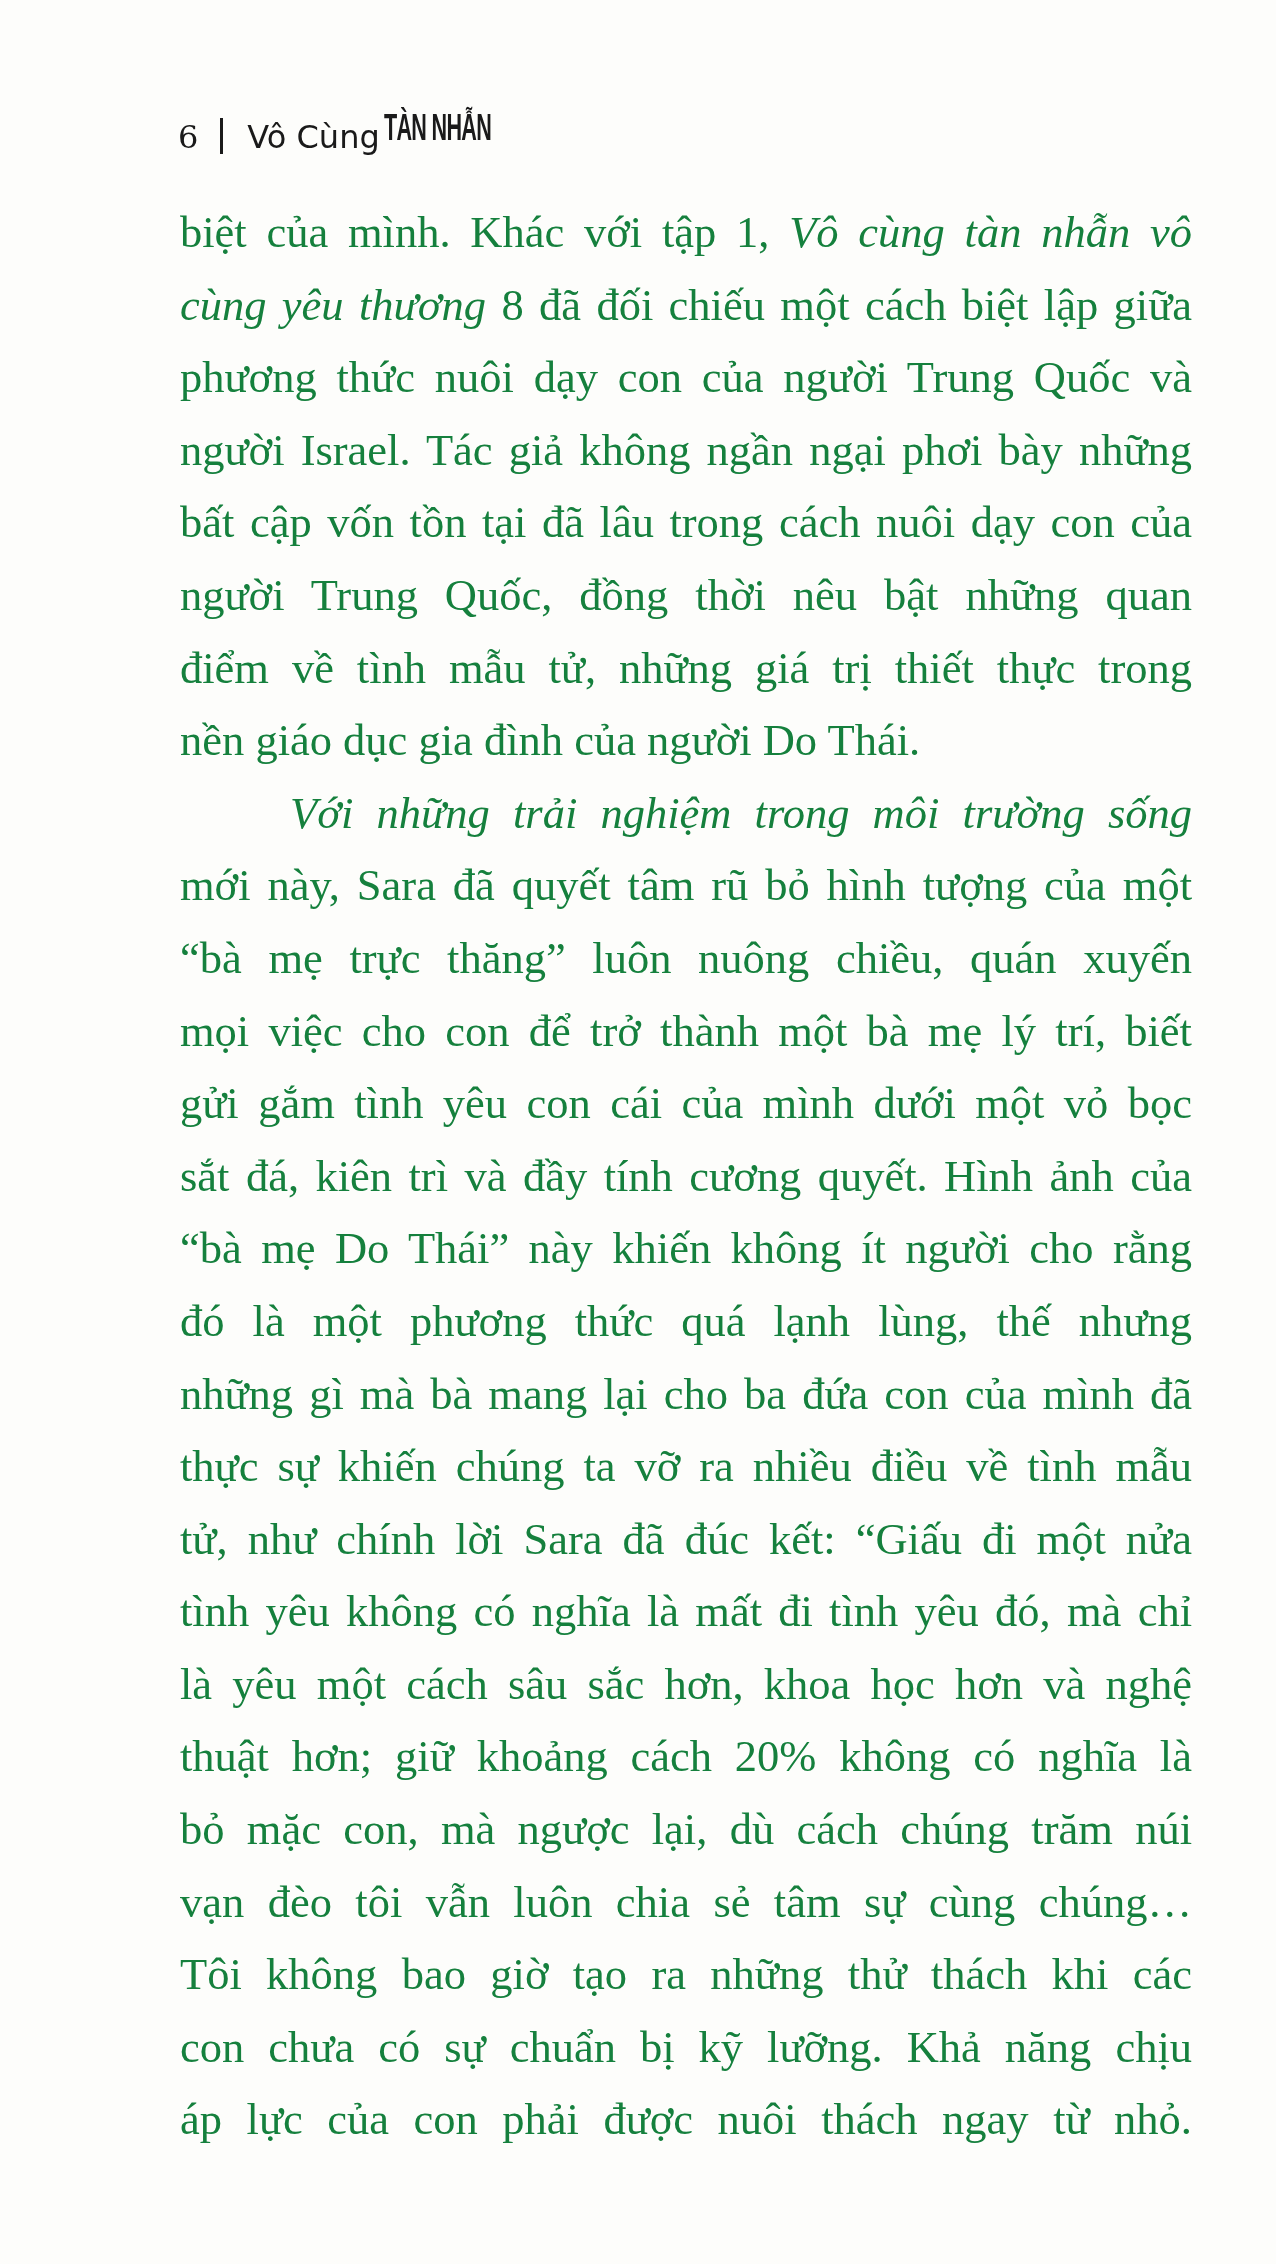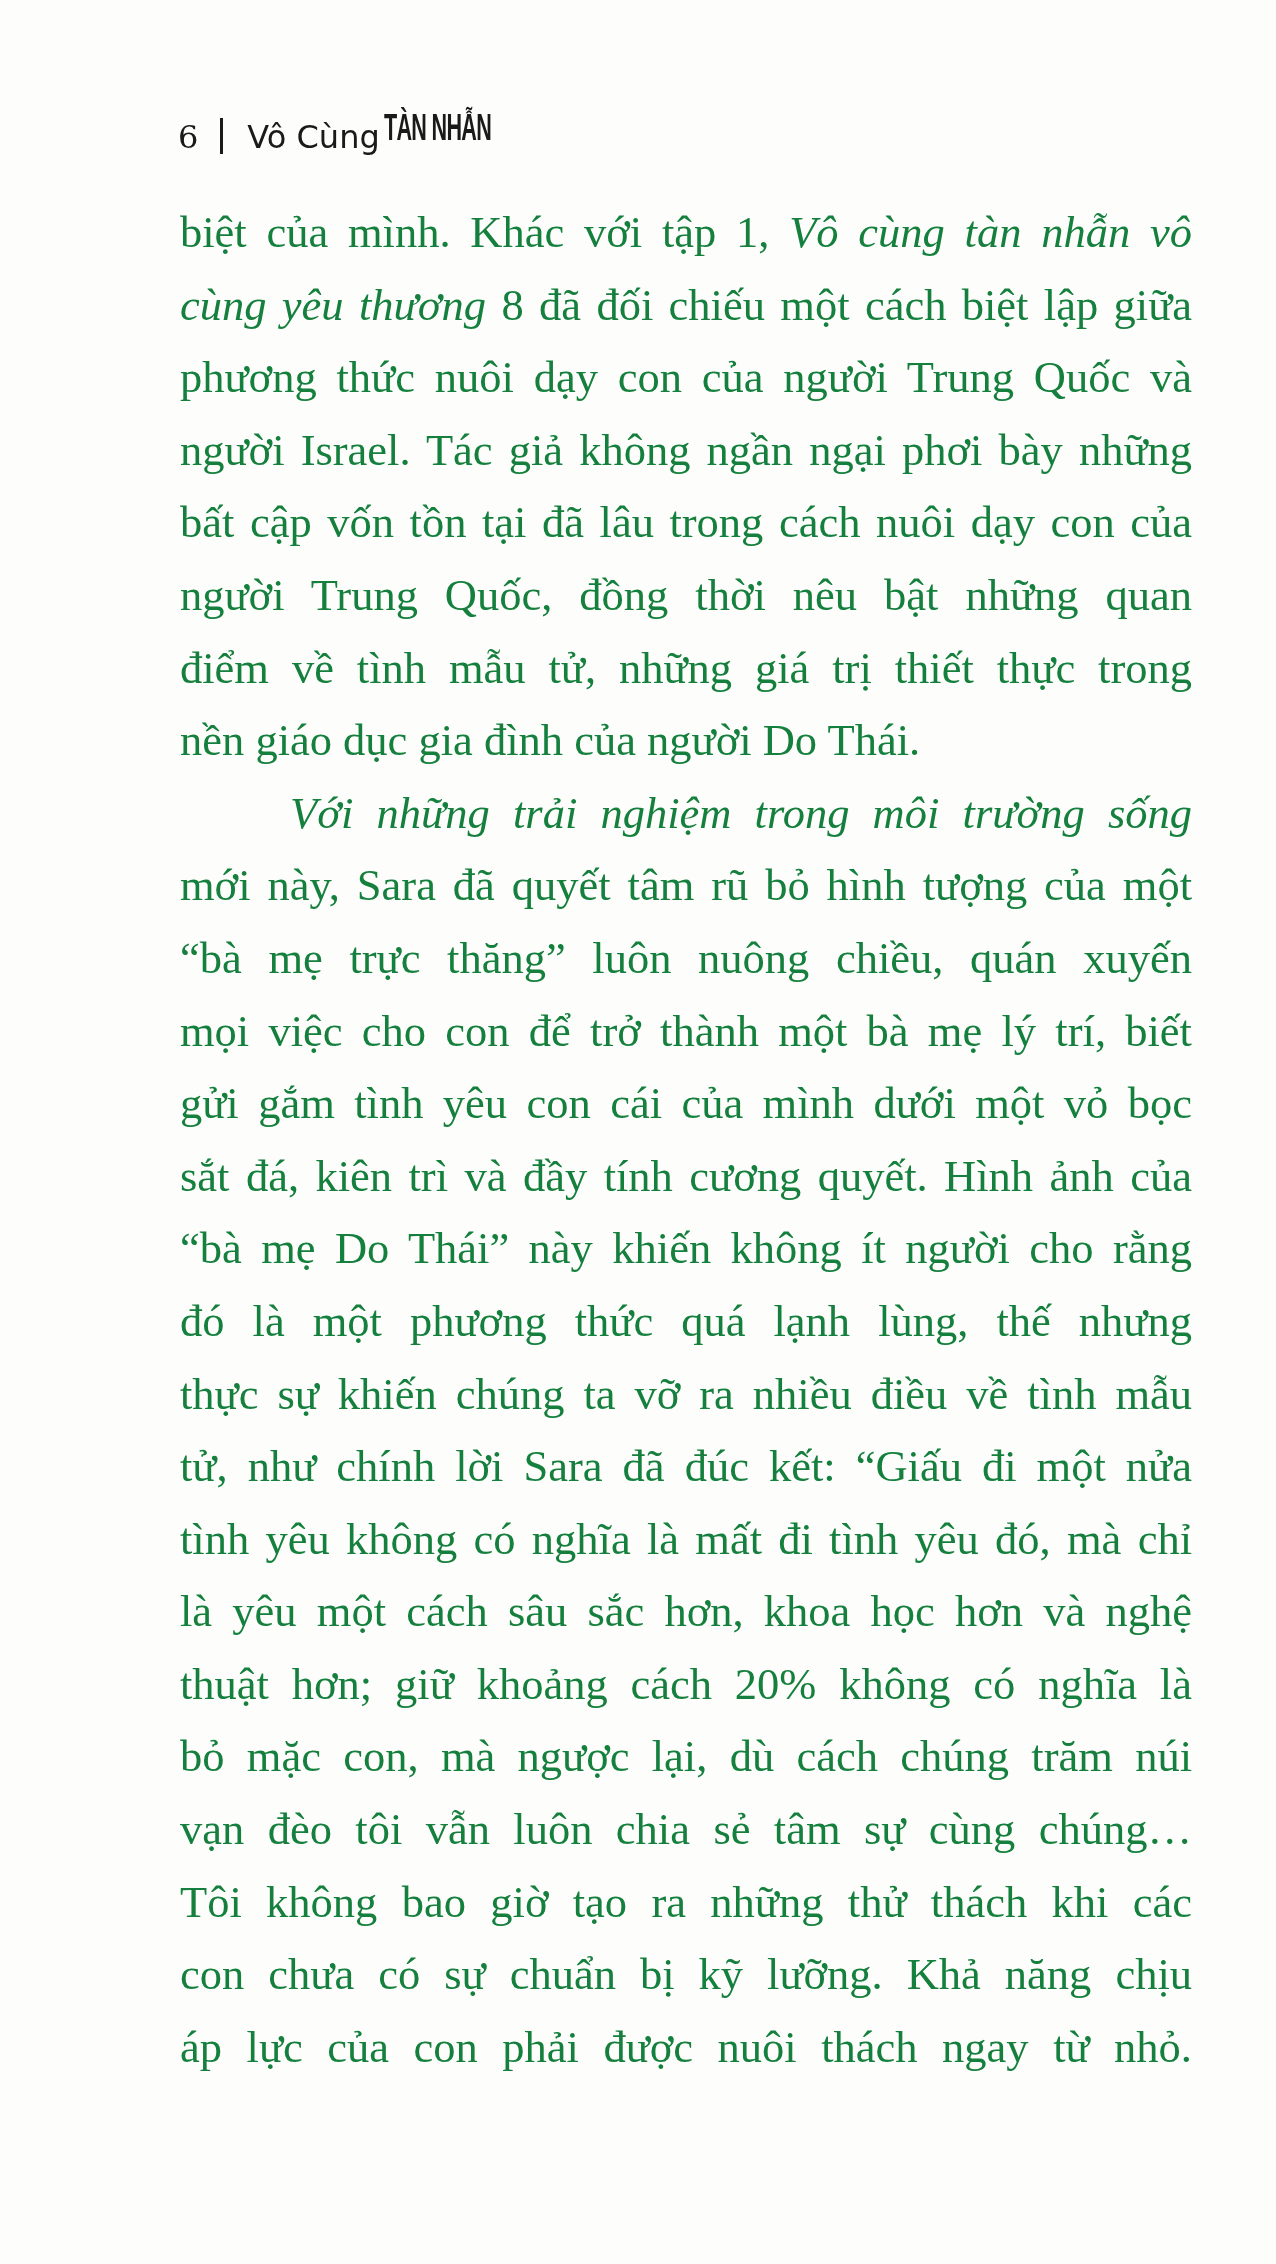--- a/index.html
+++ b/index.html
@@ -117,20 +117,21 @@
 
     <div class="paragraph">
       <span class="line indent">Với những trải nghiệm trong môi trường sống</span>
       <span class="line">mới này, Sara đã quyết tâm rũ bỏ hình tượng của một</span>
       <span class="line">“bà mẹ trực thăng” luôn nuông chiều, quán xuyến</span>
       <span class="line">mọi việc cho con để trở thành một bà mẹ lý trí, biết</span>
       <span class="line">gửi gắm tình yêu con cái của mình dưới một vỏ bọc</span>
       <span class="line">sắt đá, kiên trì và đầy tính cương quyết. Hình ảnh của</span>
       <span class="line">“bà mẹ Do Thái” này khiến không ít người cho rằng</span>
       <span class="line">đó là một phương thức quá lạnh lùng, thế nhưng</span>
+      <span class="line">những gì mà bà mang lại cho ba đứa con của mình đã</span>
       <span class="line">thực sự khiến chúng ta vỡ ra nhiều điều về tình mẫu</span>
       <span class="line">tử, như chính lời Sara đã đúc kết: “Giấu đi một nửa</span>
       <span class="line">tình yêu không có nghĩa là mất đi tình yêu đó, mà chỉ</span>
       <span class="line">là yêu một cách sâu sắc hơn, khoa học hơn và nghệ</span>
       <span class="line">thuật hơn; giữ khoảng cách 20% không có nghĩa là</span>
       <span class="line">bỏ mặc con, mà ngược lại, dù cách chúng trăm núi</span>
       <span class="line">vạn đèo tôi vẫn luôn chia sẻ tâm sự cùng chúng…</span>
       <span class="line">Tôi không bao giờ tạo ra những thử thách khi các</span>
       <span class="line">con chưa có sự chuẩn bị kỹ lưỡng. Khả năng chịu</span>
       <span class="line">áp lực của con phải được nuôi thách ngay từ nhỏ.</span>

